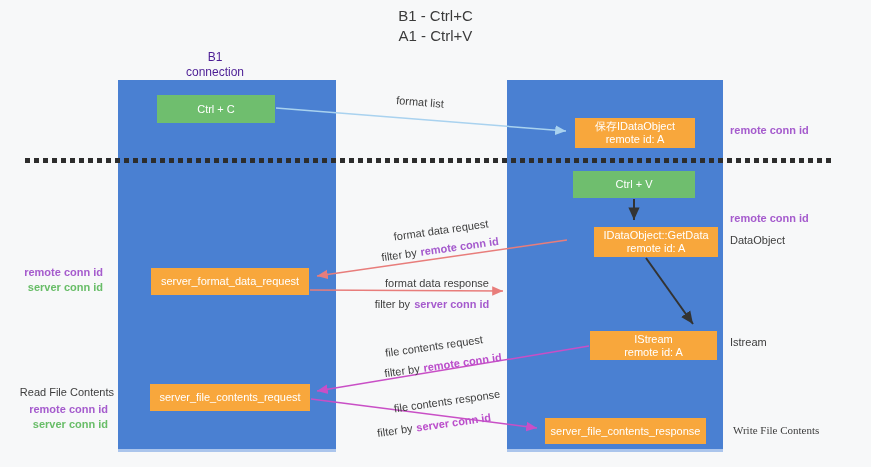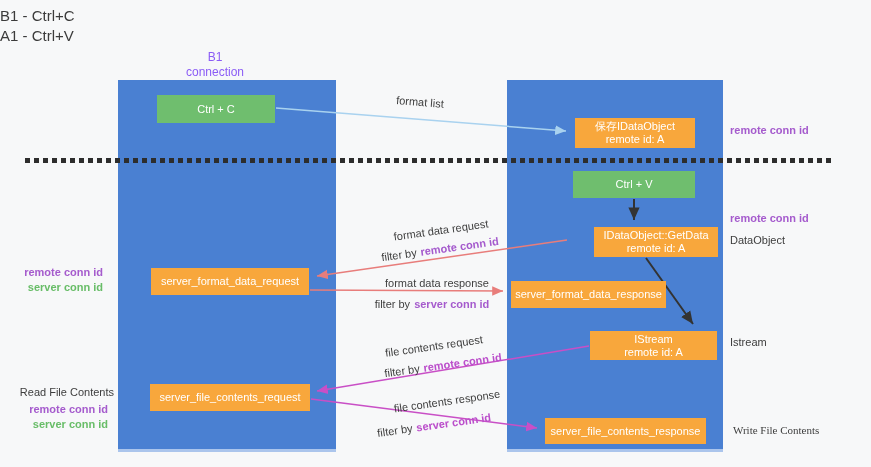--- a/index.html
+++ b/index.html
@@ -1,19 +1,19 @@
 <!DOCTYPE html>
 <html><head>
 <meta charset="utf-8">
 <style>
   html,body{margin:0;padding:0;}
   body{background:#f7f8f9;font-family:"Liberation Sans",sans-serif;}
   .canvas{position:relative;width:871px;height:467px;background:#f7f8f9;overflow:hidden;}
-  .title{position:absolute;top:6px;left:0;width:100%;font-size:15px;line-height:20px;color:#3b3b3b;}
-  .lane-header{position:absolute;top:50px;width:218px;text-align:center;font-size:12px;line-height:15px;color:#8b5cf6;}
+  .title{position:absolute;top:6px;left:0;width:100%;text-align:center;font-size:15px;line-height:20px;color:#3b3b3b;}
+  .lane-header{position:absolute;top:50px;width:218px;text-align:center;font-size:12px;line-height:15px;color:#4c1d95;}
   .lane{position:absolute;top:80px;height:369px;background:#4a80d2;border-bottom:3px solid #abc5ec;z-index:1;}
   .lane-left{left:118px;width:218px;}
   .lane-right{left:507px;width:216px;}
   .dashline{position:absolute;left:25px;top:158px;width:810px;height:5px;z-index:3;
     background:repeating-linear-gradient(90deg,#2d2d2d 0 5px,transparent 5px 9px);}
   .box{position:absolute;display:flex;flex-direction:column;align-items:center;justify-content:center;
     color:#fff;font-size:11px;line-height:13px;text-align:center;z-index:5;}
   .green{background:#6fbe6e;}
   .orange{background:#f8a73c;}
   .arrows{position:absolute;left:0;top:0;z-index:4;pointer-events:none;}
@@ -87,23 +87,20 @@
 
   <div class="box orange" style="left:570px;top:227px;width:124px;height:30px;margin-left:24px;">
     <span>IDataObject::GetData</span>
     <span>remote id: A</span>
   </div>
 
   <div class="box orange" style="left:151px;top:268px;width:158px;height:27px;">
     <span>server_format_data_request</span>
   </div>
 
-  <div class="box orange" style="left:511px;top:281px;width:155px;height:27px;">
-    <span>server_format_data_response</span>
-  </div>
 
   <div class="box orange" style="left:590px;top:331px;width:127px;height:29px;">
     <span>IStream</span>
     <span>remote id: A</span>
   </div>
 
   <div class="box orange" style="left:545px;top:418px;width:161px;height:26px;">
     <span>server_file_contents_response</span>
   </div>
 

